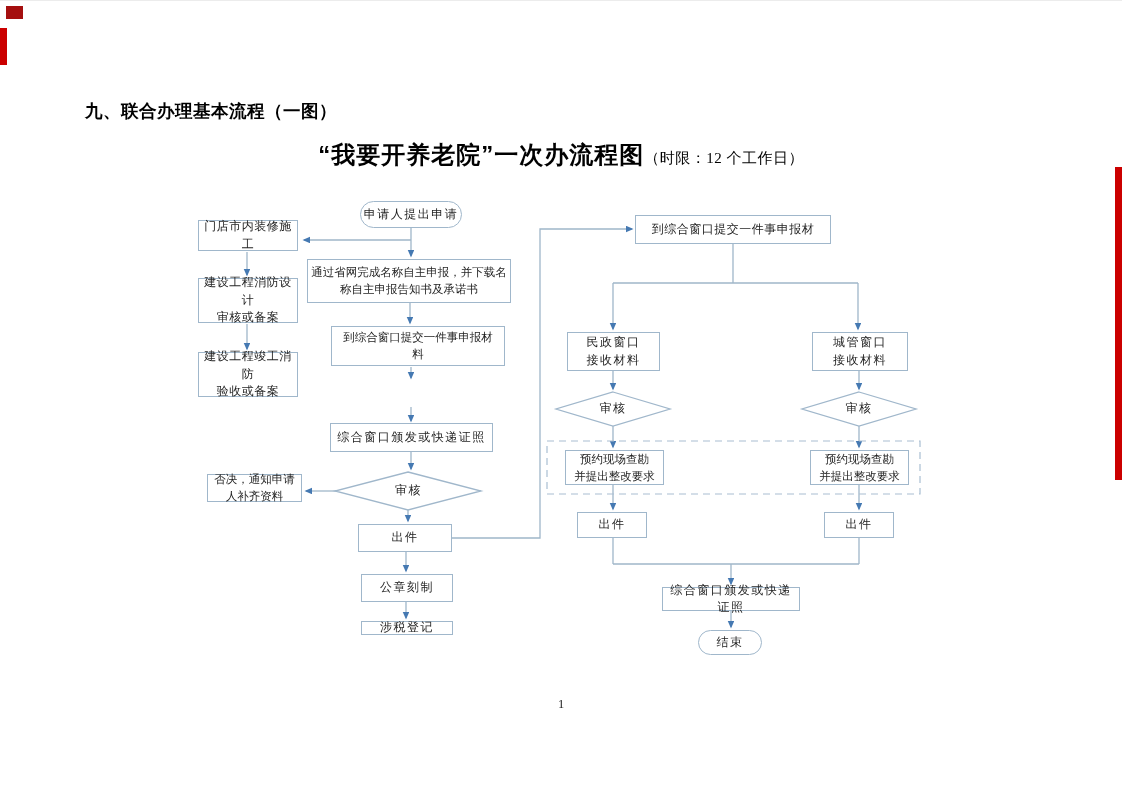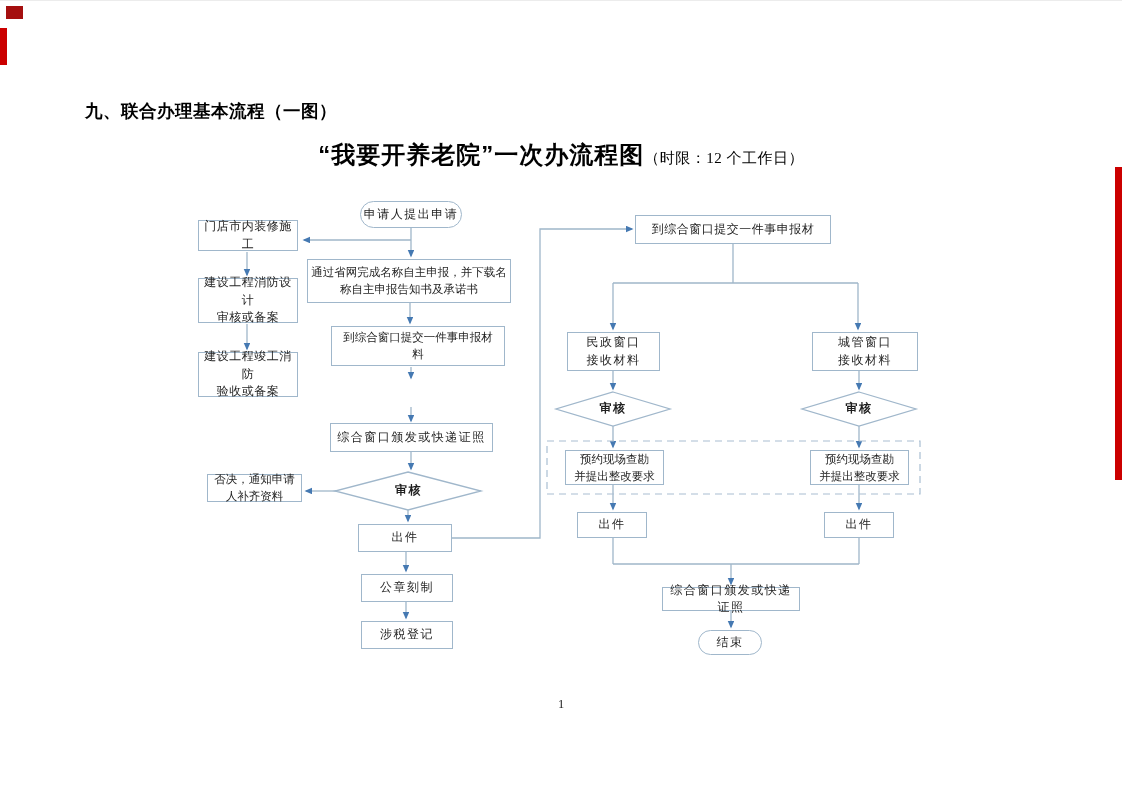--- a/index.html
+++ b/index.html
@@ -35,39 +35,39 @@
 
   svg.wires{position:absolute;left:0;top:0;}
 
   .nd{
     position:absolute;box-sizing:border-box;background:#fff;
     border:1px solid #a0b7cb;
     display:flex;align-items:center;justify-content:center;text-align:center;
     font-size:12px;line-height:1.45;letter-spacing:1.5px;
     white-space:pre-line;color:#1f1f1f;padding:0 2px;
   }
-  .nd.plain{border:none;background:transparent;font-weight:bold;}
+  .nd.plain{border:none;background:transparent;}
   .nd.tight{letter-spacing:0;font-size:11.5px;}
 
   .n-start{left:360px;top:200px;width:102px;height:27px;border-radius:14px;}
   .n-renovation{left:198px;top:219px;width:100px;height:31px;letter-spacing:0.5px;}
   .n-fire-design{left:198px;top:277px;width:100px;height:45px;letter-spacing:0.5px;}
   .n-fire-accept{left:198px;top:351px;width:100px;height:45px;letter-spacing:0.5px;}
   .n-name-declare{left:307px;top:258px;width:204px;height:44px;}
   .n-submit{left:331px;top:325px;width:174px;height:40px;}
   .n-dispatch{left:328px;top:379px;width:165px;height:27px;letter-spacing:0.5px;}
   .n-market{left:330px;top:422px;width:163px;height:29px;}
   .n-review-left{left:335px;top:471px;width:147px;height:38px;}
   .n-reject{left:207px;top:473px;width:95px;height:28px;letter-spacing:0;font-size:11.5px;}
   .n-issue-left{left:358px;top:523px;width:94px;height:28px;}
   .n-seal{left:361px;top:573px;width:92px;height:28px;}
-  .n-tax{left:361px;top:620px;width:92px;height:28px;}
+  .n-tax{left:361px;top:620px;width:92px;height:14px;}
   .n-env{left:635px;top:214px;width:196px;height:29px;letter-spacing:0.5px;}
   .n-civil{left:567px;top:331px;width:93px;height:39px;}
-  .n-urban{left:812px;top:331px;width:106px;height:39px;}
+  .n-urban{left:812px;top:331px;width:96px;height:39px;}
   .n-review-civil{left:556px;top:391px;width:114px;height:34px;}
   .n-review-urban{left:802px;top:391px;width:114px;height:34px;}
   .n-survey-civil{left:565px;top:449px;width:99px;height:35px;letter-spacing:0;font-size:11.5px;}
   .n-survey-urban{left:810px;top:449px;width:99px;height:35px;letter-spacing:0;font-size:11.5px;}
   .n-issue-civil{left:577px;top:511px;width:70px;height:26px;}
   .n-issue-urban{left:824px;top:511px;width:70px;height:26px;}
   .n-license{left:662px;top:586px;width:138px;height:24px;}
   .n-end{left:698px;top:629px;width:64px;height:25px;border-radius:13px;}
 
   .page-number{

